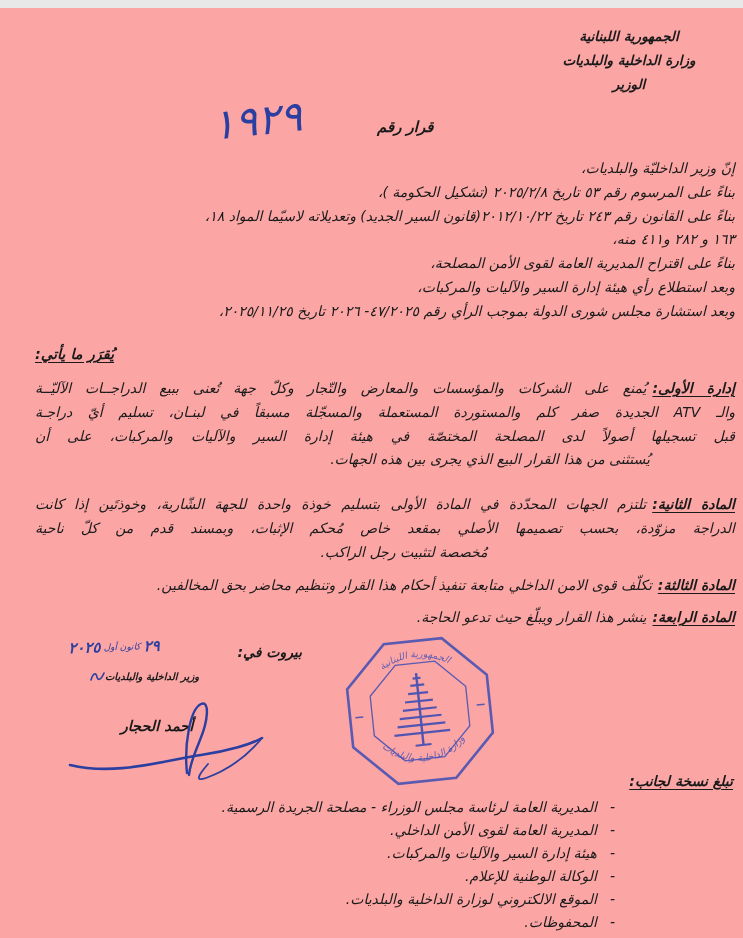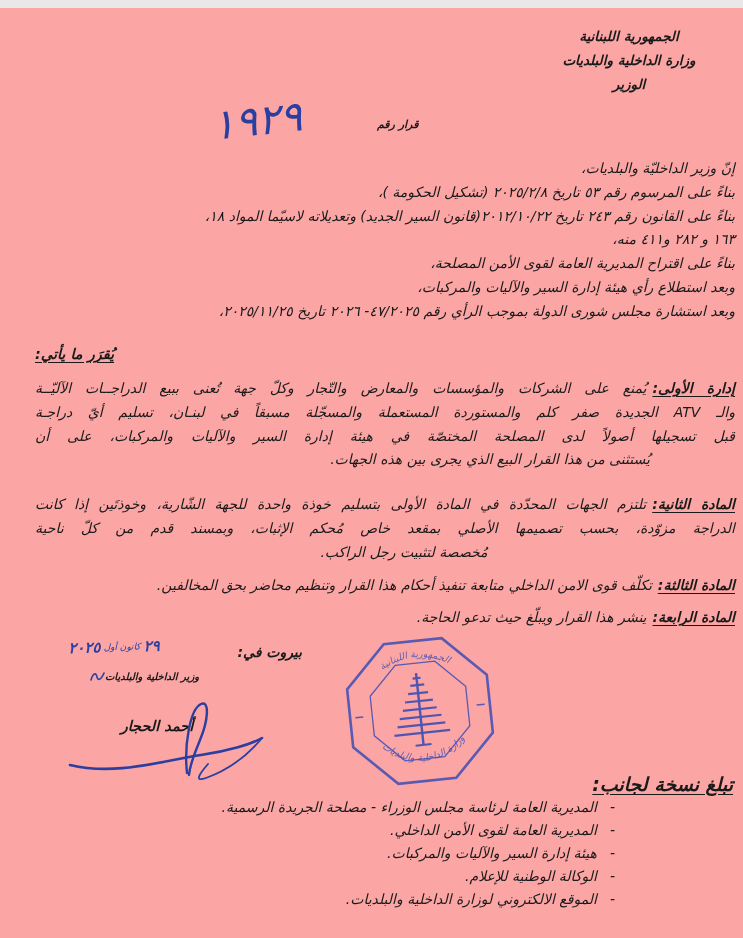--- a/index.html
+++ b/index.html
@@ -8,21 +8,21 @@
     font-family:"DejaVu Sans","Liberation Sans",sans-serif;
     color:#1a1a1a;overflow:hidden;direction:rtl;margin:8px auto;font-style:italic;
   }
   .abs{position:absolute;}
   .line{font-size:14px;line-height:23.8px;white-space:nowrap;}
   .wrapline{font-size:14px;line-height:23.8px;}
   .just{text-align:justify;text-align-last:justify;white-space:normal;}
   .rightal{text-align:right;}
   .art-title{font-weight:700;text-decoration:underline;text-underline-offset:3px;margin-left:6px;white-space:nowrap;text-align:right;}
   .header-block{top:16px;left:540px;width:178px;text-align:center;font-size:13.5px;font-weight:700;line-height:24px;}
-  .decree-label{top:110px;left:377px;font-size:11px;font-weight:700;}
+  .decree-label{top:110px;left:377px;font-size:15px;font-weight:700;}
   .decree-number{
     top:88px;left:212px;font-size:42px;color:#2b3fa0;letter-spacing:5px;
     transform:rotate(-6deg);font-family:"DejaVu Serif","Liberation Serif",serif;
   }
   .preamble{top:149px;left:35px;width:700px;text-align:right;}
   .res-heading{top:338px;left:35px;width:458px;text-align:left;font-size:14.5px;font-weight:700;}
   .res-heading span{text-decoration:underline;text-underline-offset:3px;white-space:nowrap;}
   .article{left:35px;width:700px;}
   .a1{top:369px;} .a2{top:485px;} .a3{top:566px;} .a4{top:598px;}
   .center-short{text-align:center;white-space:nowrap;}
@@ -33,21 +33,21 @@
   }
   .stamp .num{font-size:15px;font-weight:700;letter-spacing:4px;}
   .stamp .yr{letter-spacing:1.5px;}
   .stamp .month{font-size:9px;padding:0 3px;position:relative;top:-2px;}
   .signer-title{top:662px;left:48px;width:192px;font-size:10px;font-weight:700;text-align:center;direction:ltr;}
   .signer-title .txt{direction:rtl;unicode-bidi:isolate;}
   .squiggle{vertical-align:middle;margin-left:1px;}
   .signer-name{top:710px;left:98px;width:118px;text-align:center;font-size:14.5px;font-weight:700;}
   .signature{top:687px;left:56px;}
   .seal{top:625px;left:334px;transform:rotate(-6deg);}
-  .dist-heading{top:765px;right:10px;font-size:19px;font-weight:700;text-decoration:underline;text-underline-offset:3px;}
+  .dist-heading{top:765px;right:10px;font-size:14px;font-weight:700;text-decoration:underline;text-underline-offset:3px;}
   .dist-list{top:788px;right:128px;text-align:right;}
   .dist-row{font-size:14px;line-height:23px;white-space:nowrap;}
   .dash{display:inline-block;margin-left:13px;}
 </style>
 </head>
 <body>
 
 <div class="page">
 
   <div class="abs header-block">
@@ -154,15 +154,18 @@
     </div>
     <div class="dist-row">
       <span class="dash">-</span><span>هيئة إدارة السير والآليات والمركبات.</span>
     </div>
     <div class="dist-row">
       <span class="dash">-</span><span>الوكالة الوطنية للإعلام.</span>
     </div>
     <div class="dist-row">
       <span class="dash">-</span><span>الموقع الالكتروني لوزارة الداخلية والبلديات.</span>
     </div>
+    <div class="dist-row">
+      <span class="dash">-</span><span>المحفوظات.</span>
+    </div>
   </div>
 
 </div>
 
 </body></html>

